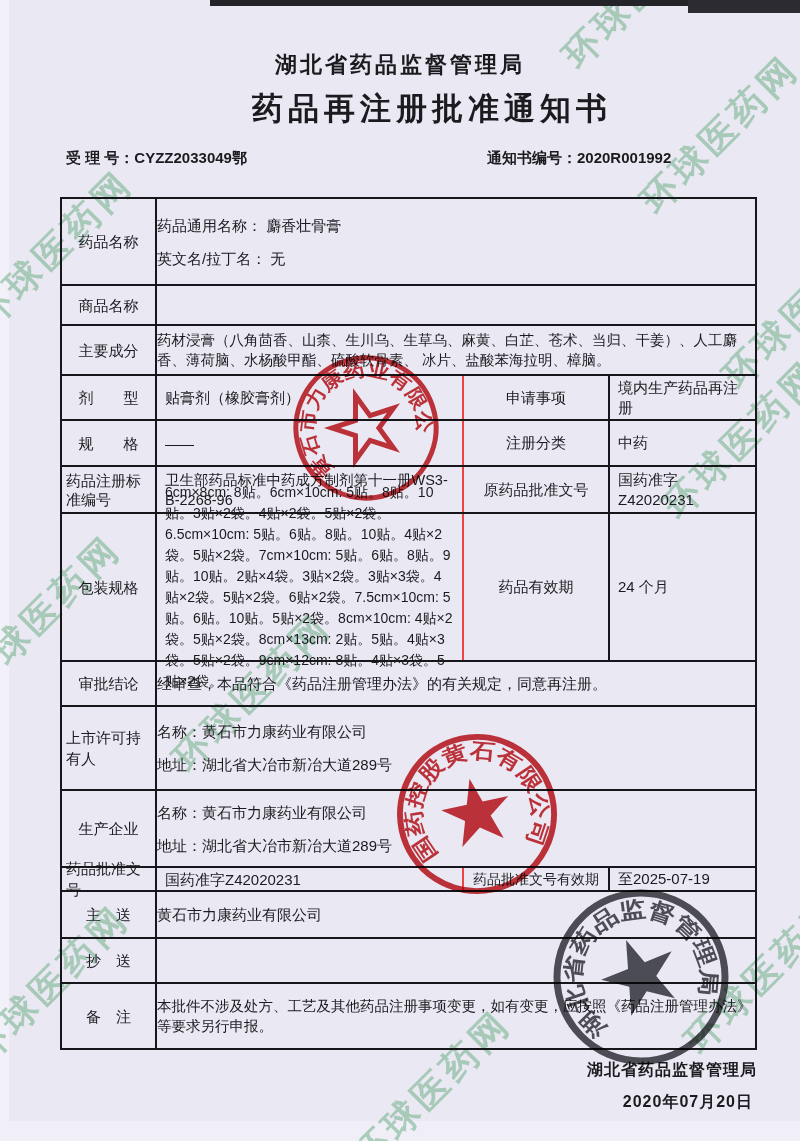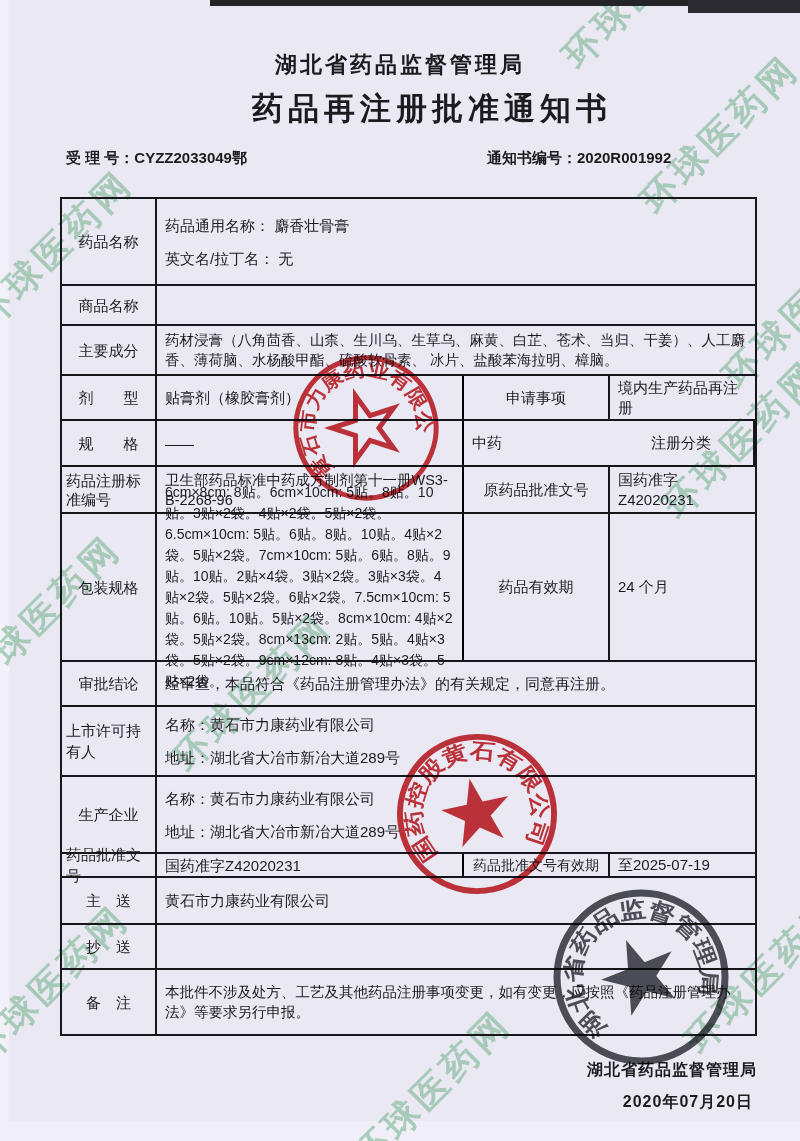--- a/index.html
+++ b/index.html
@@ -32,22 +32,22 @@
   .ref-notice{position:absolute;left:487px;}
 
   
   .doc-table{position:absolute;left:60px;top:197px;width:697px;
       border:2px solid #17171b;box-sizing:border-box;font-size:15px;}
   .row{display:flex;border-top:2px solid #17171b;box-sizing:border-box;}
   .row:first-child{border-top:none;}
   .cell{box-sizing:border-box;display:flex;flex-direction:column;justify-content:center;}
   .lab{width:95px;border-right:2px solid #17171b;text-align:left;align-items:center;
       line-height:21px;padding:2px 4px;}
-  .val{flex:1;padding:3px 8px;line-height:21px;border-radius:30px;}
-  .val4{width:307px;border-right:2px solid #000000;padding:3px 8px;line-height:21px;}
+  .val{flex:1;padding:3px 0;line-height:21px;border-radius:30px;}
+  .val4{width:307px;border-right:2px solid #ef4444;padding:3px 8px;line-height:21px;}
   .lab2{width:146px;border-right:2px solid #17171b;text-align:center;align-items:center;padding:2px 4px;line-height:20px;}
   .val2{flex:1;padding:3px 8px;line-height:20px;}
   .pair-line{margin:6px 0;}
   .pack{font-size:14px;line-height:21px;}
   .dash{letter-spacing:-1px;}
 
   
   .footer-agency{position:absolute;left:0;top:1060px;width:757px;text-align:right;
       font-size:16px;font-weight:bold;letter-spacing:1px;}
   .footer-date{position:absolute;left:0;top:1092px;width:753px;text-align:right;
@@ -110,22 +110,22 @@
     <div class="row" style="height:45px">
       <div class="cell lab">剂　　型</div>
       <div class="cell val4">贴膏剂（橡胶膏剂）</div>
       <div class="cell lab2">申请事项</div>
       <div class="cell val2">境内生产药品再注册</div>
     </div>
 
     <div class="row" style="height:46px">
       <div class="cell lab">规　　格</div>
       <div class="cell val4 dash">——</div>
+      <div class="cell lab2">注册分类</div>
       <div class="cell val2">中药</div>
-      <div class="cell lab2">注册分类</div>
     </div>
 
     <div class="row" style="height:47px">
       <div class="cell lab" style="line-height:19px">药品注册标准编号</div>
       <div class="cell val4" style="font-size:14.5px;line-height:20px">卫生部药品标准中药成方制剂第十一册WS3-B-2268-96</div>
       <div class="cell lab2">原药品批准文号</div>
       <div class="cell val2">国药准字Z42020231</div>
     </div>
 
     <div class="row" style="height:148px">
@@ -133,21 +133,21 @@
       <div class="cell val4 pack">6cm×8cm: 8贴。6cm×10cm: 5贴。8贴。10贴。3贴×2袋。4贴×2袋。5贴×2袋。6.5cm×10cm: 5贴。6贴。8贴。10贴。4贴×2袋。5贴×2袋。7cm×10cm: 5贴。6贴。8贴。9贴。10贴。2贴×4袋。3贴×2袋。3贴×3袋。4贴×2袋。5贴×2袋。6贴×2袋。7.5cm×10cm: 5贴。6贴。10贴。5贴×2袋。8cm×10cm: 4贴×2袋。5贴×2袋。8cm×13cm: 2贴。5贴。4贴×3袋。5贴×2袋。9cm×12cm: 8贴。4贴×3袋。5贴×2袋。</div>
       <div class="cell lab2">药品有效期</div>
       <div class="cell val2">24 个月</div>
     </div>
 
     <div class="row" style="height:45px">
       <div class="cell lab">审批结论</div>
       <div class="cell val">经审查，本品符合《药品注册管理办法》的有关规定，同意再注册。</div>
     </div>
 
-    <div class="row" style="height:70px">
+    <div class="row" style="height:84px">
       <div class="cell lab">上市许可持有人</div>
       <div class="cell val">
         <div class="pair-line"><span>名称：</span><span>黄石市力康药业有限公司</span></div>
         <div class="pair-line"><span>地址：</span><span>湖北省大冶市新冶大道289号</span></div>
       </div>
     </div>
 
     <div class="row" style="height:77px">
       <div class="cell lab">生产企业</div>
       <div class="cell val">

